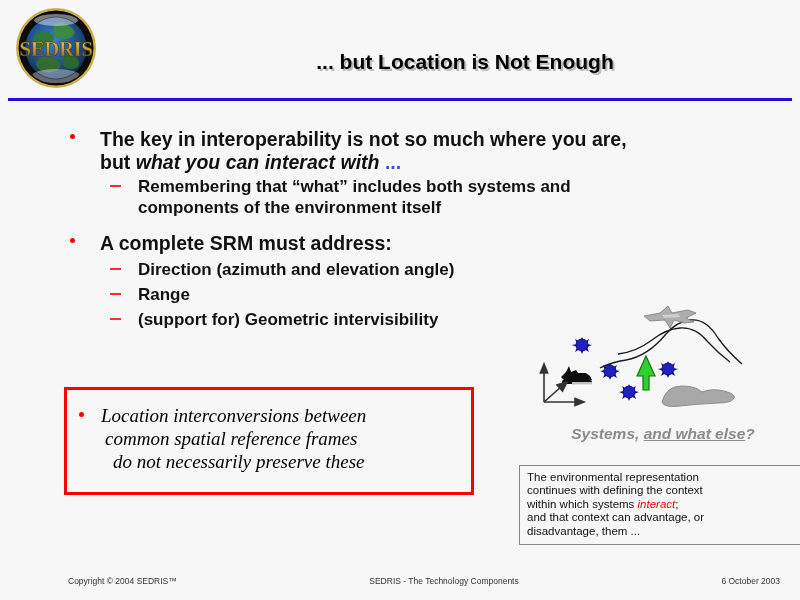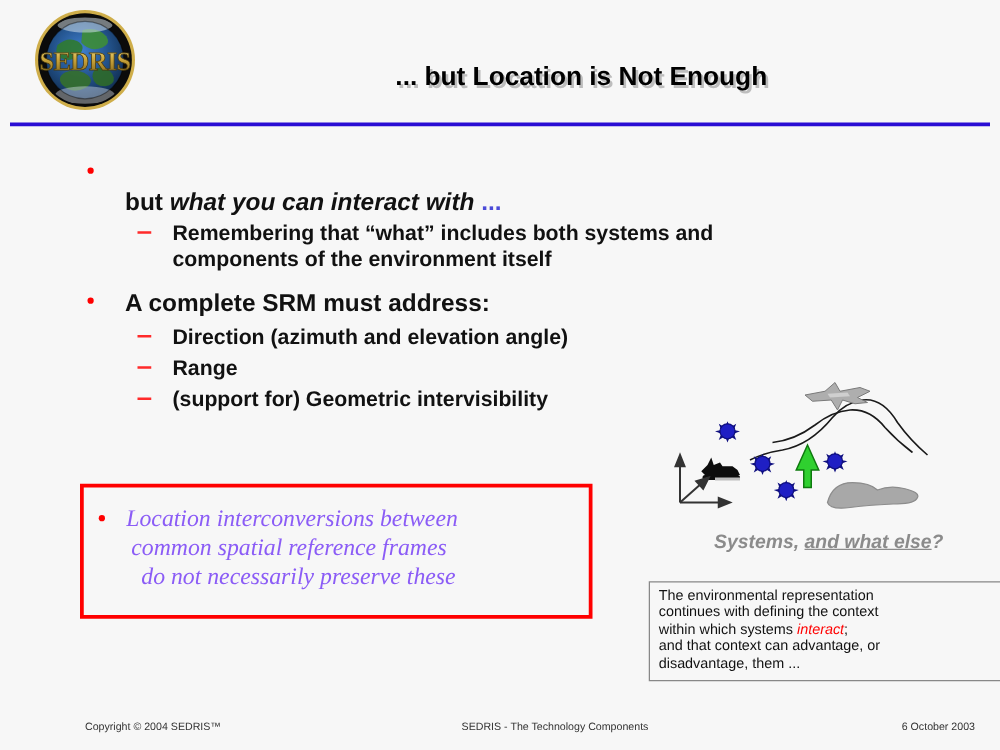--- a/index.html
+++ b/index.html
@@ -7,21 +7,21 @@
     width:800px;height:600px;
     background:#f7f7f7;
     font-family:"Liberation Sans", sans-serif;
     overflow:hidden;
     position:relative;
   }
   .slide{position:absolute;inset:0;background:#f7f7f7;}
 
   
   .logo{
-    position:absolute;left:22px;top:6px;width:92px;height:84px;
+    position:absolute;left:10px;top:6px;width:92px;height:84px;
   }
   .logo svg{display:block;}
 
   .title{
     position:absolute;left:150px;top:50px;width:630px;
     text-align:center;
     font-size:21px;font-weight:bold;color:#000;
     letter-spacing:0px;
     text-shadow:2px 2px 0 #bdbdbd;
     white-space:nowrap;
@@ -71,21 +71,21 @@
     background:#f7f7f7;
     box-sizing:border-box;
   }
   .redbox .inner{
     position:relative;
     padding:14px 8px 0 34px;
     font-family:"Liberation Serif", serif;
     font-style:italic;
     font-size:19px;
     line-height:23px;
-    color:#8b5cf6;
+    color:#000000;
   }
   .redbox .dot{
     position:absolute;left:12px;top:22px;
     width:5px;height:5px;border-radius:50%;background:#ff0000;
   }
   .redbox .ln2{padding-left:4px;}
   .redbox .ln3{padding-left:12px;}
 
   
   .illus{position:absolute;left:536px;top:298px;width:250px;height:120px;}
@@ -159,21 +159,21 @@
   </div>
 
   <div class="title">... but Location is Not Enough</div>
   <div class="titlerule"></div>
 
   <div class="body">
 
     <div class="grp1">
       <div class="l1">
         <span class="dot"></span>
-        <br>
+        <span>The key in interoperability is not so much where you are,</span><br>
         <span>but </span><i>what you can interact with</i><span class="dots-blue"> ...</span>
       </div>
       <div class="l2">
         <span class="dash"></span>
         <span>Remembering that “what” includes both systems and</span><br>
         <span>components of the environment itself</span>
       </div>
     </div>
 
     <div class="grp2">

